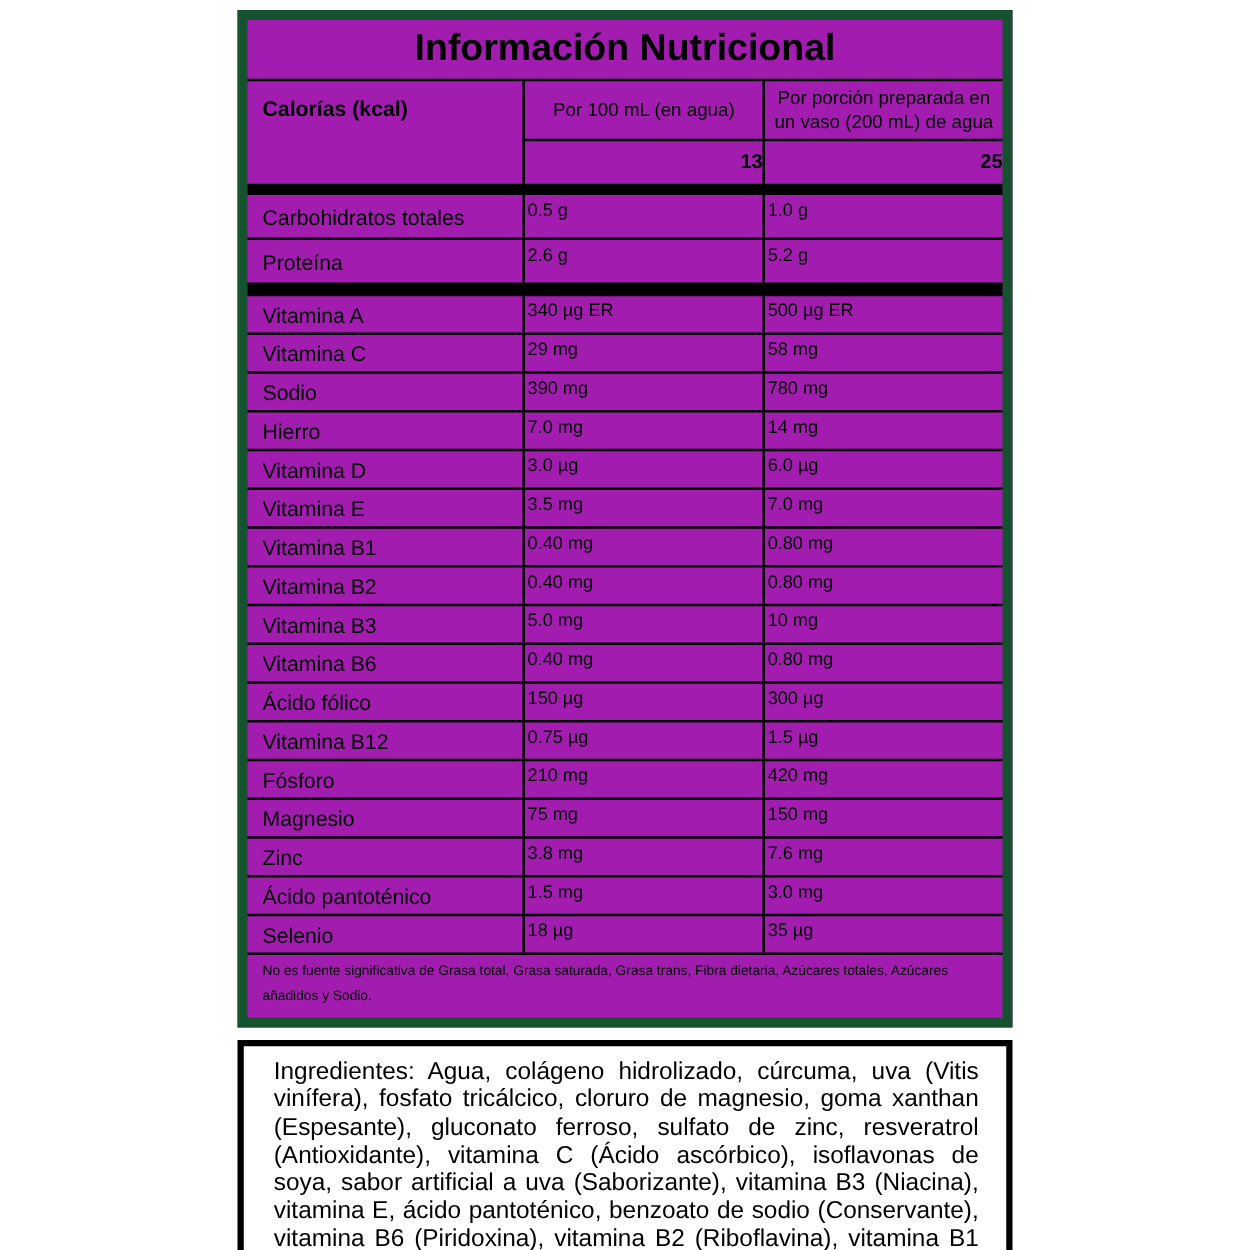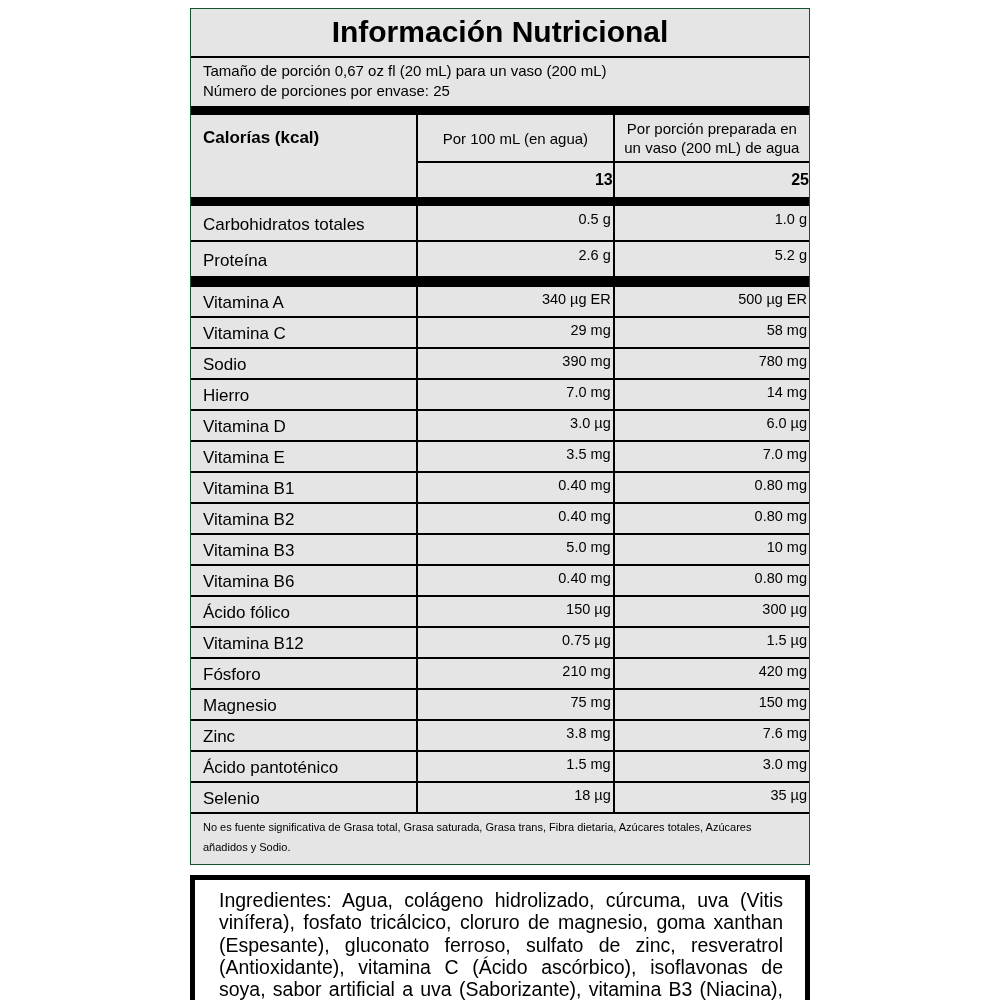--- a/index.html
+++ b/index.html
@@ -12,22 +12,22 @@
     color: #000;
     -webkit-font-smoothing: antialiased;
   }
   .wrap {
     width: 620px;
     margin: 0 auto;
     padding-top: 8px;
     box-sizing: border-box;
   }
   .main-box {
-    border: 1px solid #14532d;
-    background: #e5e5e5;
+    border: 8px solid #14532d;
+    background: #a21caf;
     box-sizing: border-box;
   }
   .title {
     font-size: 30px;
     font-weight: bold;
     text-align: center;
     padding: 6px 0 7px 0;
     border-bottom: 2px solid #000;
   }
   .serving {
@@ -75,21 +75,21 @@
     padding: 0;
     line-height: 0;
   }
   tbody.rows tr td { border-bottom: 2px solid #000; }
   td.label-cell {
     font-size: 17px;
     padding: 6px 4px 3px 12px;
   }
   td.value-cell {
     font-size: 14.5px;
-    text-align: right;
+    text-align: left;
     border-left: 2px solid #000;
     padding: 4px 2px 3px 2px;
     vertical-align: top;
   }
   tbody.macro td.label-cell { padding-top: 9px; padding-bottom: 5px; }
   tbody.macro td.value-cell { padding-top: 5px; }
   .footnote-cell {
     padding: 4px 12px 7px 12px;
     font-size: 11px;
     line-height: 19.5px;
@@ -108,24 +108,20 @@
   }
 </style>
 </head>
 <body>
 
 <div class="wrap">
   <div class="main-box">
 
     <div class="title">Información Nutricional</div>
 
-    <div class="serving">
-      <div>Tamaño de porción 0,67 oz fl  (20 mL) para un vaso (200 mL)</div>
-      <div>Número de porciones por envase: 25</div>
-    </div>
 
     <table class="nutri">
       <colgroup>
           <col class="c1">
           <col class="c2">
           <col class="c3">
         </colgroup>
       <thead>
         <tr>
           <td class="cal-cell" rowspan="2">Calorías (kcal)</td>

